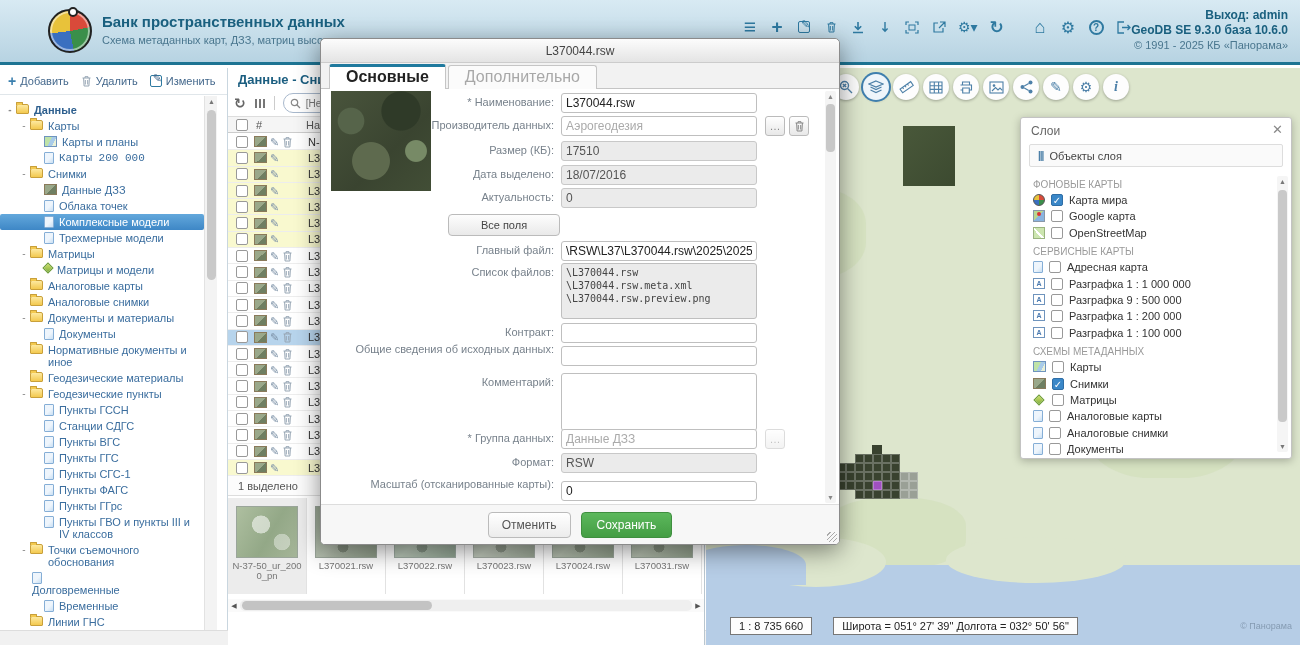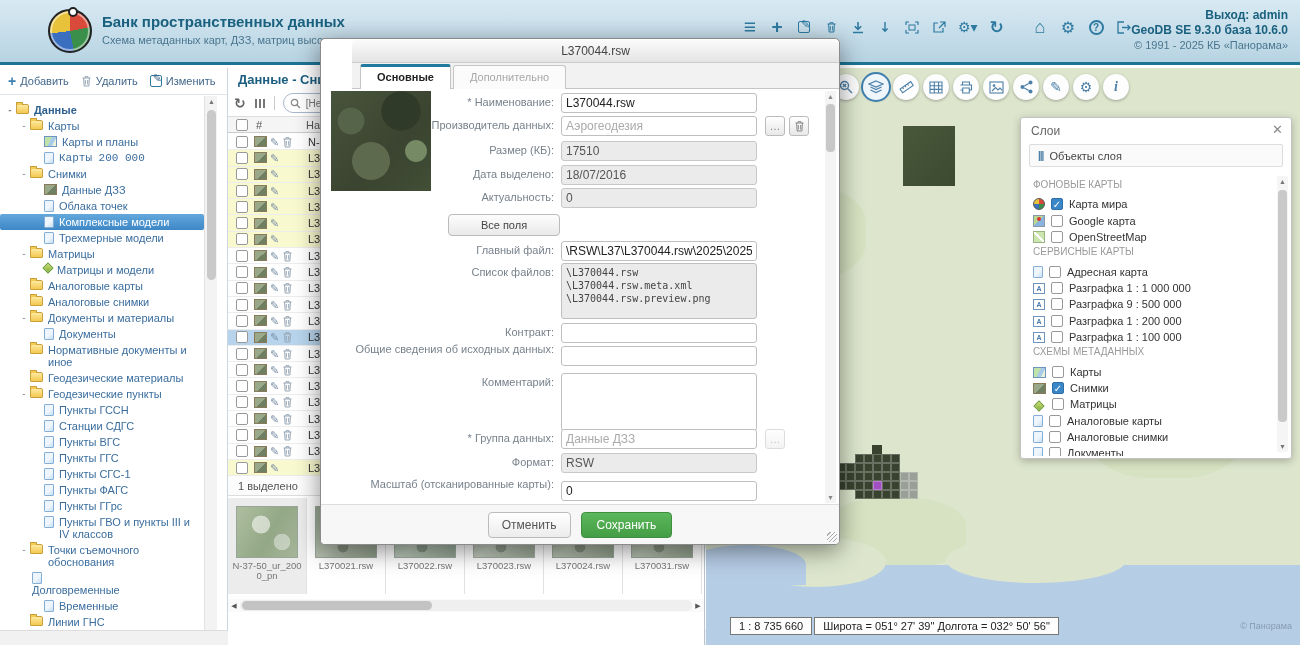--- a/index.html
+++ b/index.html
@@ -98,35 +98,35 @@
   .patch{position:absolute;background:#cfdeb8;opacity:.55;border-radius:40%;}
   .footprint{position:absolute;left:197px;top:58px;width:52px;height:60px;background:linear-gradient(135deg,#49583a,#3c4a30);}
   .fgrid{position:absolute;left:131px;top:386px;}
   .fgcell{position:absolute;width:9px;height:9px;border:0.5px solid rgba(255,255,255,.25);}
   .lone-sq{position:absolute;left:166px;top:377px;width:10px;height:10px;background:#39422f;}
   .map-toolbar{position:absolute;left:127px;top:6px;display:flex;gap:4px;}
   .mbtn{width:26px;height:26px;border-radius:50%;background:#fdfdfd;box-shadow:0 1px 3px rgba(0,0,0,.3);
         display:flex;align-items:center;justify-content:center;color:#4d80a8;cursor:pointer;flex:none;}
   .mbtn.active{box-shadow:0 0 0 2px #3f7fae,0 1px 3px rgba(0,0,0,.3);background:#eef5fb;}
   .info-i{font-family:"Liberation Serif","DejaVu Serif",serif;font-weight:bold;font-style:italic;font-size:14px;}
-  .status{position:absolute;left:0;top:549px;display:flex;gap:2px;padding-left:24px;}
+  .status{position:absolute;left:0;top:549px;display:flex;gap:21px;padding-left:24px;}
   .status .box{background:#fdfdfd;border:1px solid #777;padding:2px 8px;font-size:11px;color:#222;white-space:nowrap;}
   .attribution{position:absolute;right:8px;bottom:14px;font-size:9px;color:rgba(40,60,80,.35);}
 
   
   .layers{position:absolute;left:314px;top:49px;width:272px;height:342px;background:#fff;border:1px solid #c3c3c3;
           border-radius:3px;box-shadow:0 2px 8px rgba(0,0,0,.25);}
   .lp-title{position:absolute;left:10px;top:6px;font-size:12px;color:#666;}
   .lp-close{position:absolute;right:8px;top:4px;font-size:13px;color:#888;cursor:pointer;}
   .lp-objects{position:absolute;left:8px;top:26px;right:8px;height:23px;border:1px solid #ddd;background:#fafafa;border-radius:2px;
               display:flex;align-items:center;gap:6px;padding-left:8px;color:#444;cursor:pointer;}
   .lp-objects .lst{color:#4d80a8;font-weight:bold;letter-spacing:-1px;font-size:10px;}
   .lp-list{position:absolute;left:0;top:54px;width:256px;bottom:2px;overflow:hidden;padding:4px 0 0 12px;}
   .lp-sec{height:18px;line-height:18px;color:#9a9a9a;font-size:10px;}
-  .lp-item{display:flex;align-items:flex-end;height:16.4px;gap:6px;cursor:pointer;color:#333;}
+  .lp-item{display:flex;align-items:flex-start;height:16.4px;gap:6px;cursor:pointer;color:#333;}
   .lp-item .ico{flex:none;}
   .lp-scroll{position:absolute;right:3px;top:58px;width:11px;bottom:6px;background:#f5f5f5;border-radius:2px;}
   .lp-scroll .arr{position:absolute;left:0;width:11px;height:11px;color:#777;font-size:7px;text-align:center;line-height:11px;cursor:pointer;}
   .lp-scroll .thumb{position:absolute;left:1px;top:14px;width:9px;height:232px;background:#c9c9c9;border-radius:4px;cursor:pointer;}
 
   
   .ico{display:inline-block;position:relative;}
   .ico-folder{width:13px;height:10px;background:linear-gradient(#fde9a0,#f3c94f);border:1px solid #c9a03a;border-radius:2px 2px 1px 1px;margin-top:1px;}
   .ico-folder:before{content:"";position:absolute;top:-3px;left:-1px;width:5px;height:2px;background:#f3c94f;border:1px solid #c9a03a;border-bottom:none;border-radius:1px 1px 0 0;}
   .ico-file{width:10px;height:12px;background:linear-gradient(135deg,#eef5fc 55%,#c8dff3);border:1px solid #85aed6;border-radius:1px;}
@@ -134,26 +134,26 @@
   .ico-image{width:13px;height:11px;border:1px solid #8a7a5a;background:linear-gradient(135deg,#9aa88a 0 55%,#6f7f62 55%);}
   .ico-diamond{width:8px;height:8px;transform:rotate(45deg);background:linear-gradient(135deg,#cfe06a,#7fae3f);border:1px solid #6a9a35;margin:2px 3px 0 2px;}
   .ico-grid-a{width:12px;height:11px;border:1px solid #6f94bd;background:#fff;color:#4a7ab0;font-size:7px;line-height:9px;text-align:center;font-weight:bold;}
   .ico-globe{width:12px;height:12px;border-radius:50%;border:1px solid #555;background:conic-gradient(#d94a3a 0 25%,#3a8f4a 25% 50%,#3a6fc0 50% 75%,#e8c23a 75%);}
   .ico-gmap{width:12px;height:12px;border:1px solid #8a98a8;background:linear-gradient(135deg,#b8d890 0 50%,#8ab4e0 50%);}
   .ico-gmap:after{content:"";position:absolute;left:3px;top:1px;width:4px;height:4px;border-radius:50%;background:#d33;}
   .ico-osm{width:12px;height:12px;border:1px solid #9ab47f;background:linear-gradient(45deg,#cde6b0 40%,#fff 40% 55%,#cde6b0 55%);}
 
   
   .dialog{position:absolute;left:320px;top:38px;width:520px;height:507px;background:#fff;border:1px solid #8b8b8b;
-          border-radius:5px;box-shadow:0 6px 24px rgba(0,0,0,.45);z-index:40;padding-left:31px;}
+          border-radius:5px;box-shadow:0 6px 24px rgba(0,0,0,.45);z-index:40;}
   .d-title{height:24px;background:linear-gradient(#fcfcfc,#e4e4e4);border-bottom:1px solid #ccc;border-radius:5px 5px 0 0;
            text-align:center;line-height:24px;font-size:12px;color:#444;cursor:move;}
   .d-tabs{height:26px;background:#f2f2f2;border-bottom:1px solid #c5c5c5;display:flex;align-items:flex-end;padding-left:8px;gap:2px;}
   .d-tab{height:24px;line-height:22px;padding:0 16px;border:1px solid #c5c5c5;border-bottom:none;border-radius:3px 3px 0 0;
-         background:#fbfbfb;color:#a8a8a8;font-size:11px;cursor:pointer;position:relative;margin-bottom:-1px;}
+         background:#fbfbfb;color:#a8a8a8;font-size:16px;cursor:pointer;position:relative;margin-bottom:-1px;}
   .d-tab.active{background:#fff;color:#222;font-weight:bold;border-top:3px solid #1f7a9e;line-height:20px;height:25px;}
   .d-body{position:absolute;left:0;top:50px;width:518px;height:417px;background:#fff;overflow:hidden;}
   .d-preview{position:absolute;left:10px;top:2px;width:100px;height:100px;
      background:radial-gradient(circle at 20% 30%,#56644a 0 12%,transparent 13%),
                 radial-gradient(circle at 70% 20%,#2f3a28 0 18%,transparent 19%),
                 radial-gradient(circle at 40% 70%,#5e6a4e 0 20%,transparent 21%),
                 radial-gradient(circle at 85% 60%,#778a66 0 10%,transparent 11%),
                 linear-gradient(135deg,#49543c,#3a4430 60%,#424e36);}
   .frow{position:absolute;left:0;width:500px;}
   .flabel{position:absolute;left:6px;top:3px;width:227px;text-align:right;color:#78828c;font-size:11px;line-height:12px;}

